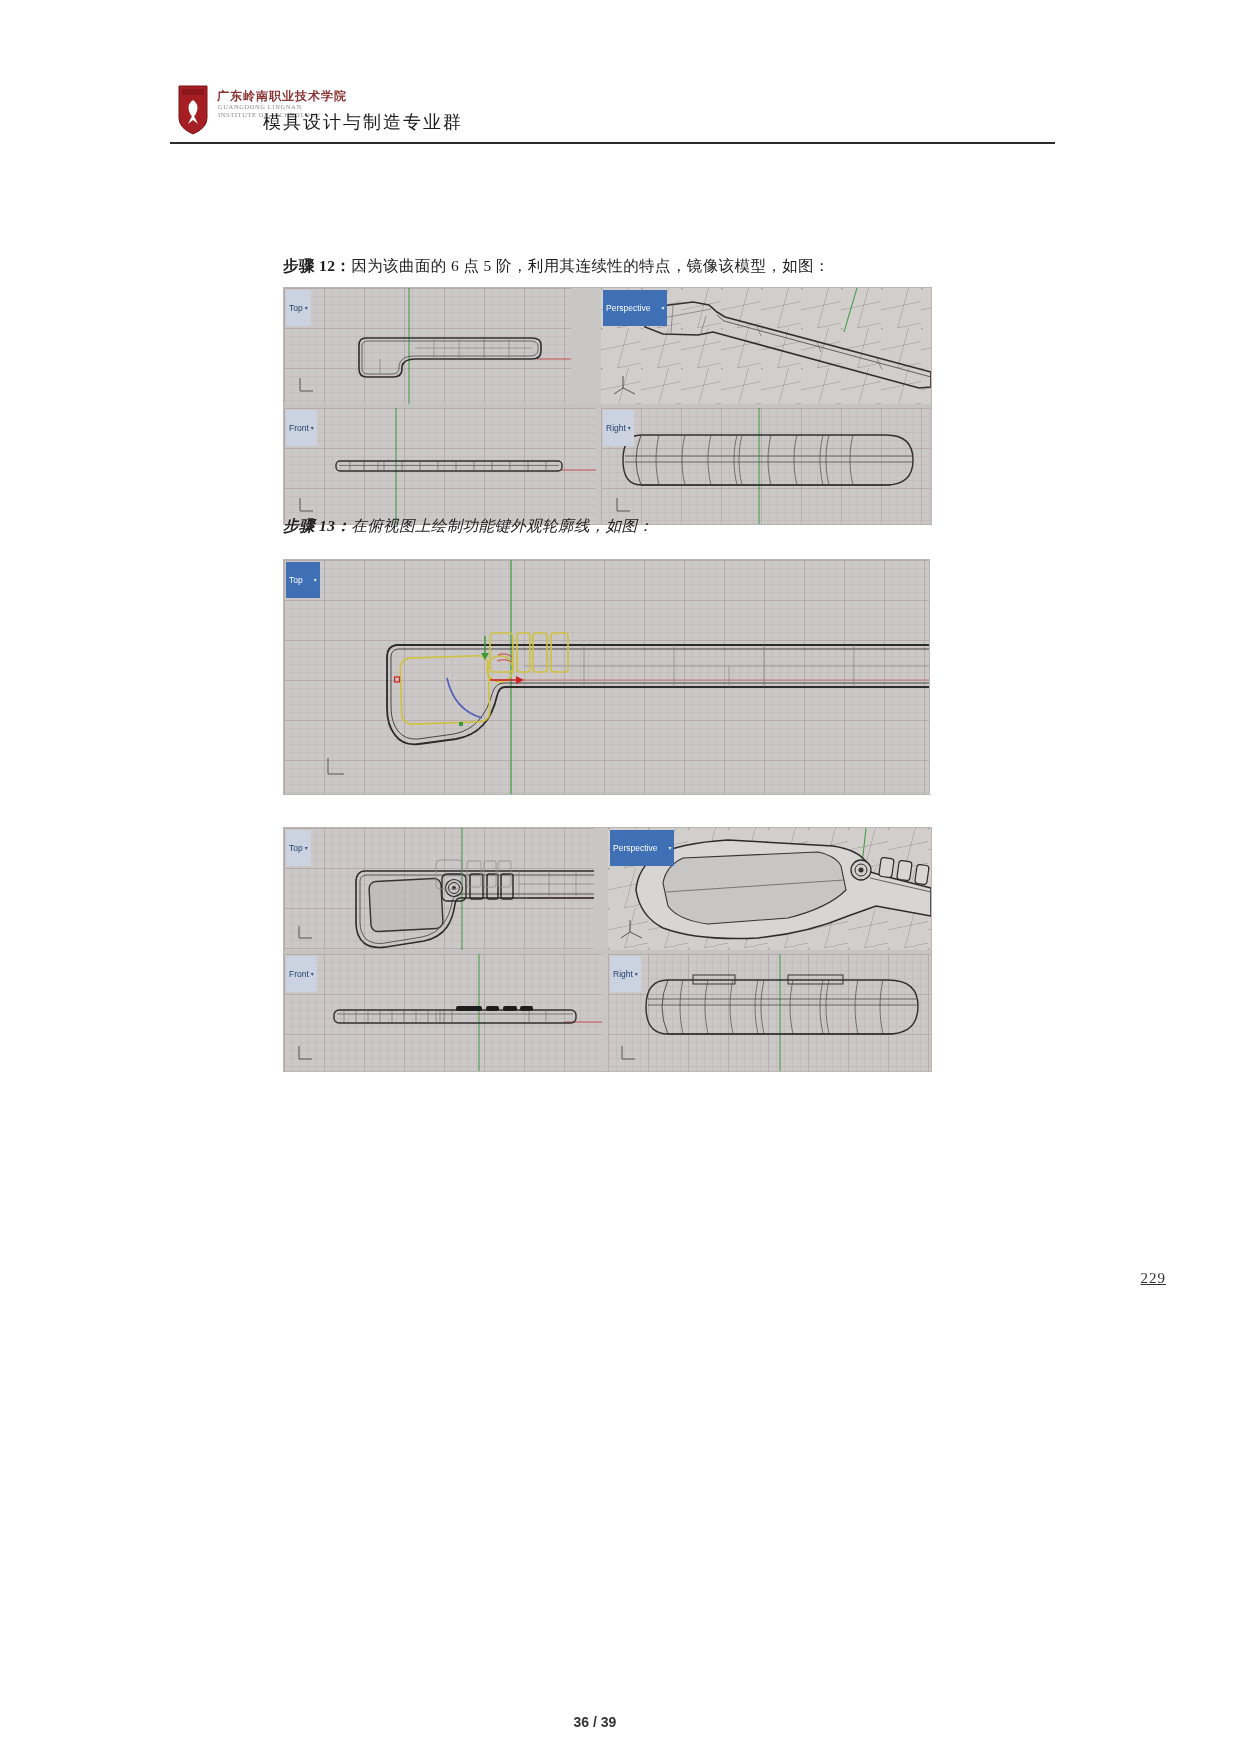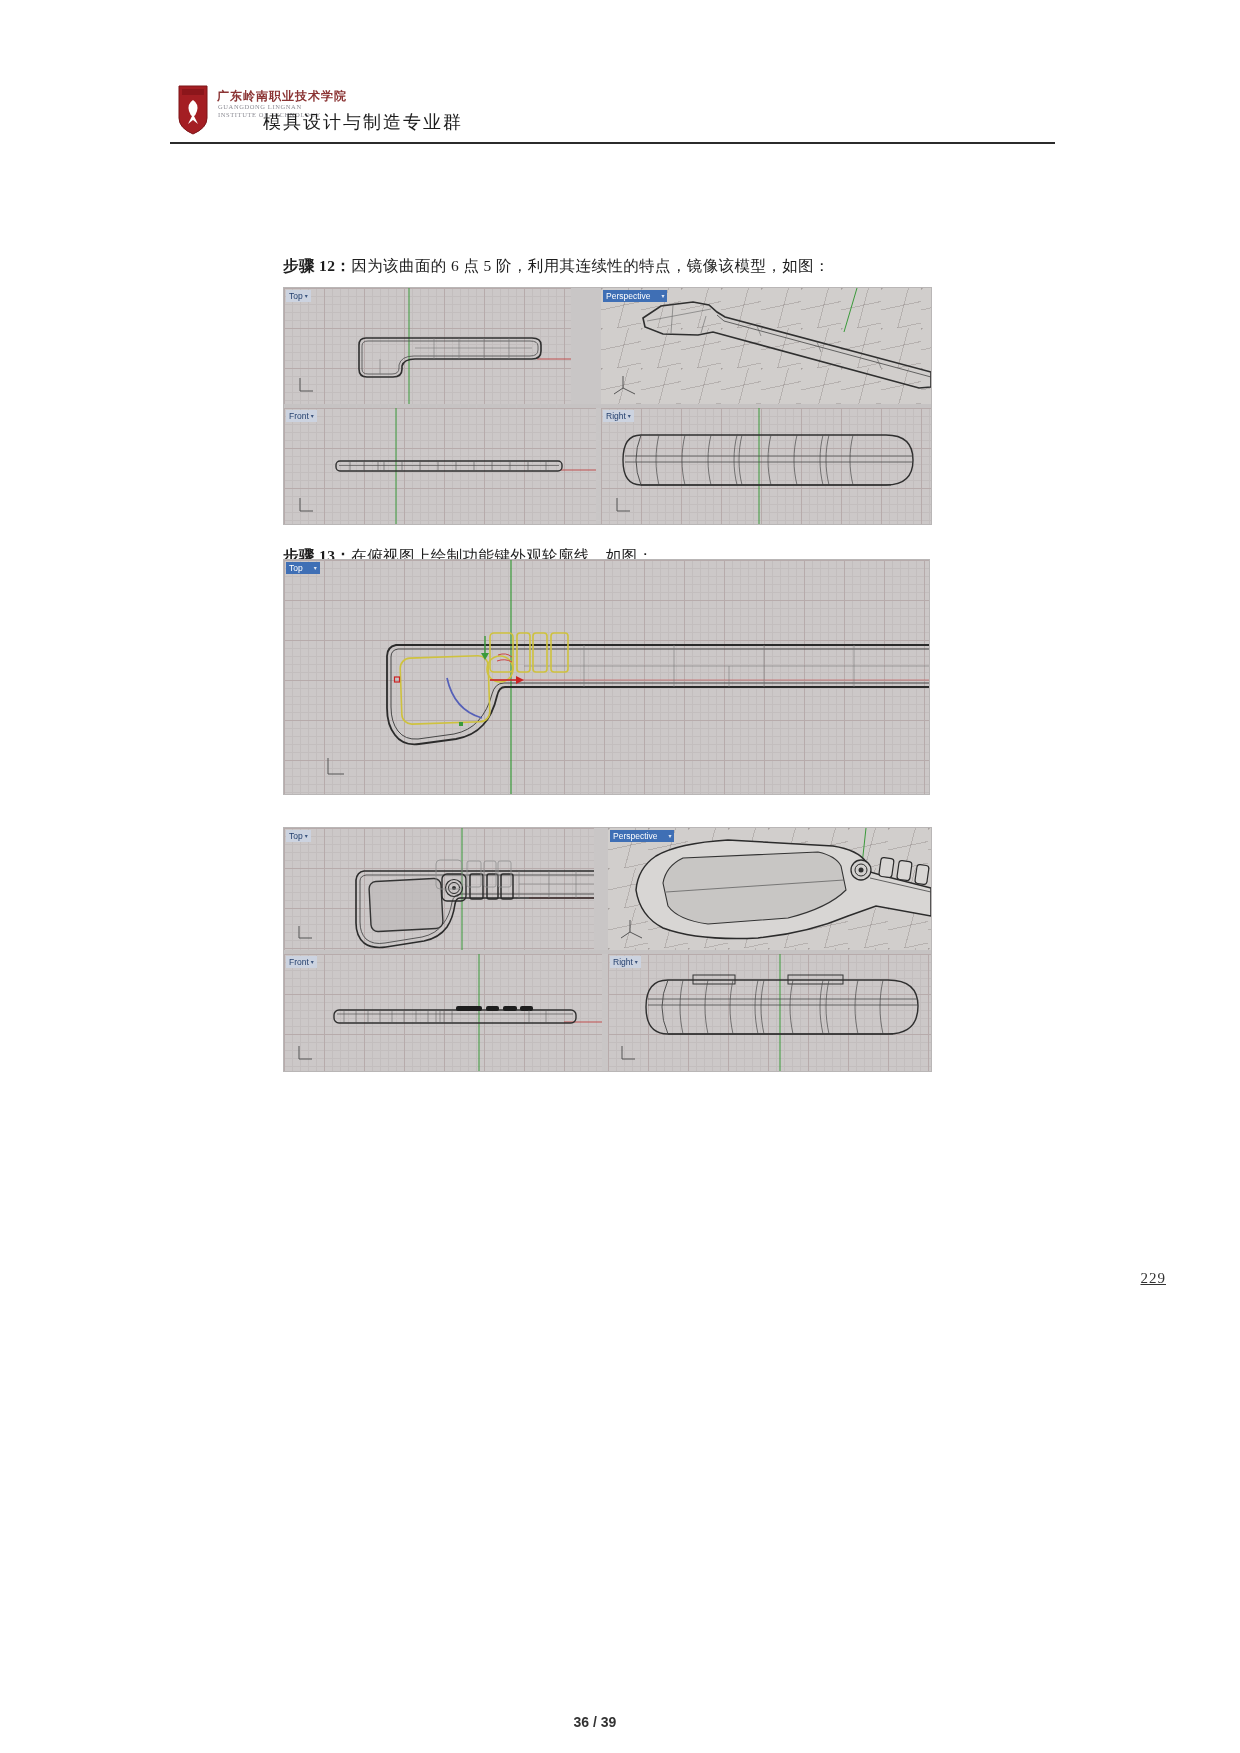--- a/index.html
+++ b/index.html
@@ -29,21 +29,21 @@
         linear-gradient(to bottom,#c3bebe 1px,transparent 1px);
       background-size:40px 40px,40px 40px,8px 8px,8px 8px;}
   .vp.persp{background-color:#d1cecc;
       background-image:
         repeating-linear-gradient(105deg,rgba(140,130,130,.38) 0 1px,transparent 1px 26px),
         repeating-linear-gradient(168deg,rgba(140,130,130,.38) 0 1px,transparent 1px 21px);}
   .vp svg{position:absolute;left:0;top:0;}
   .gapfill{position:absolute;background:#c9c6c6;}
   .vplabel{position:absolute;top:2px;left:2px;display:flex;align-items:flex-end;gap:2px;
            font-family:"Liberation Sans","DejaVu Sans",sans-serif;font-size:8.5px;
-           padding:1px 3px;line-height:10px;z-index:3;}
+           padding:13px 3px;line-height:10px;z-index:3;}
   .vplabel .arr{font-size:6px;opacity:.85;}
   .vplabel.active{background:#3f6fb5;color:#fff;gap:11px;}
   .vplabel.inactive{background:#ccd3e0;color:#25406e;}
 
   
   .pageno{position:absolute;left:0;top:1270px;width:100%;text-align:right;
           font-size:15px;color:#333;letter-spacing:1px;text-decoration:underline;}
   .footer{position:absolute;left:12px;top:1714px;width:100%;text-align:center;
           font-family:"Liberation Sans","DejaVu Sans",sans-serif;
           font-size:14px;font-weight:bold;color:#333;}
@@ -179,21 +179,21 @@
         <line x1="24" y1="54" x2="312" y2="54" stroke="#4a4a4a" stroke-width=".8"></line>
         <line x1="40" y1="77" x2="290" y2="77" stroke="#2f2f2f" stroke-width="1.2"></line>
         <g stroke="#555" stroke-width="1">
           <line x1="16" y1="90" x2="16" y2="103"></line>
             <line x1="16" y1="103" x2="29" y2="103"></line>
         </g>
       </svg>
     </div>
   </div>
 
-  <div class="step" style="top:546px;">
+  <div class="step" style="top:516px;font-style:italic;">
     <b>步骤 13：</b><span>在俯视图上绘制功能键外观轮廓线，如图：</span>
   </div>
 
   <div class="shot" style="top:559px;width:645px;height:234px;">
     <div class="vp" style="left:0;top:0;width:645px;height:234px;">
       <div class="vplabel active">
         <span>Top</span>
         <span class="arr">▾</span>
       </div>
       <svg width="645" height="234" viewBox="0 0 645 234">

